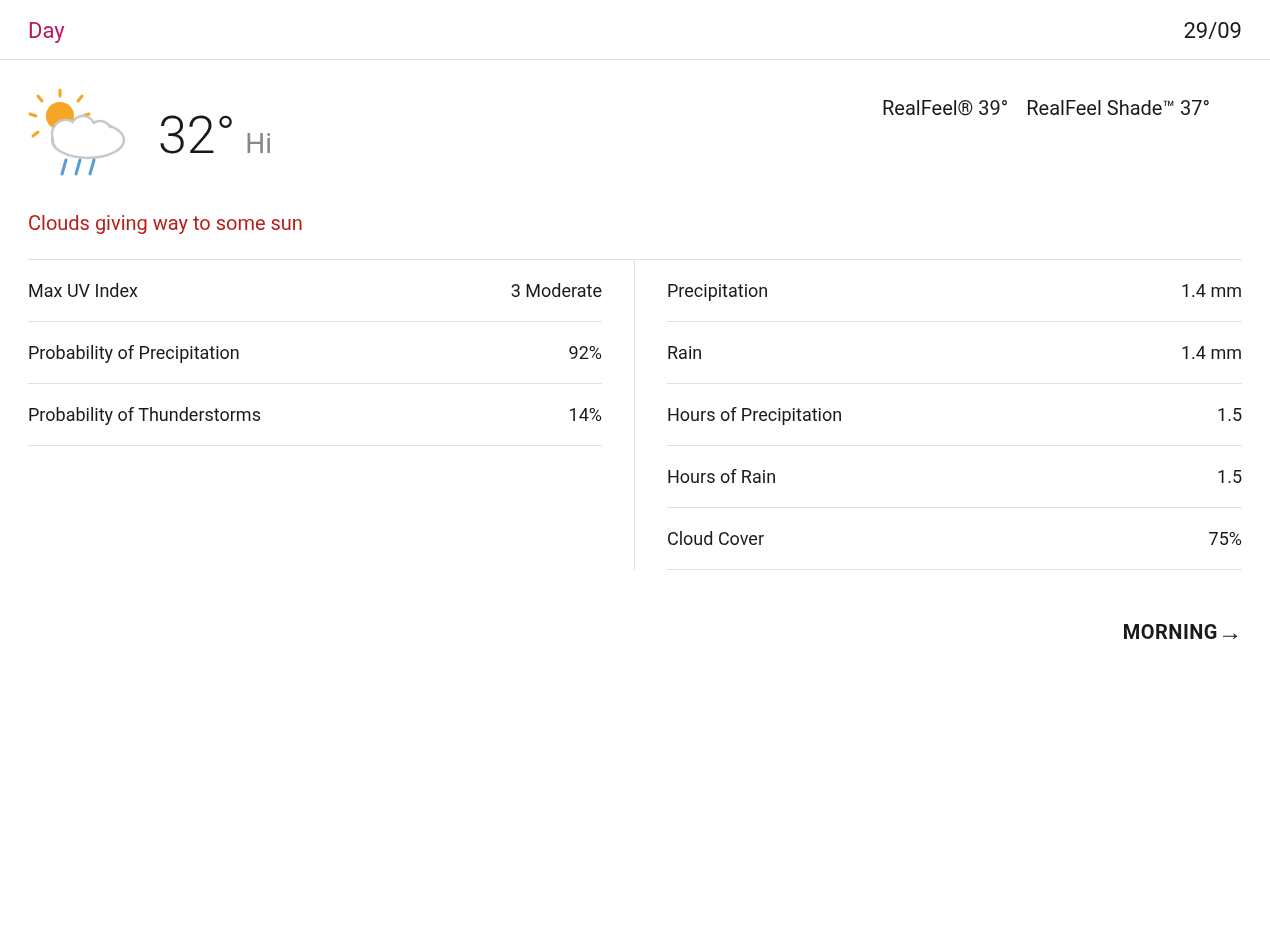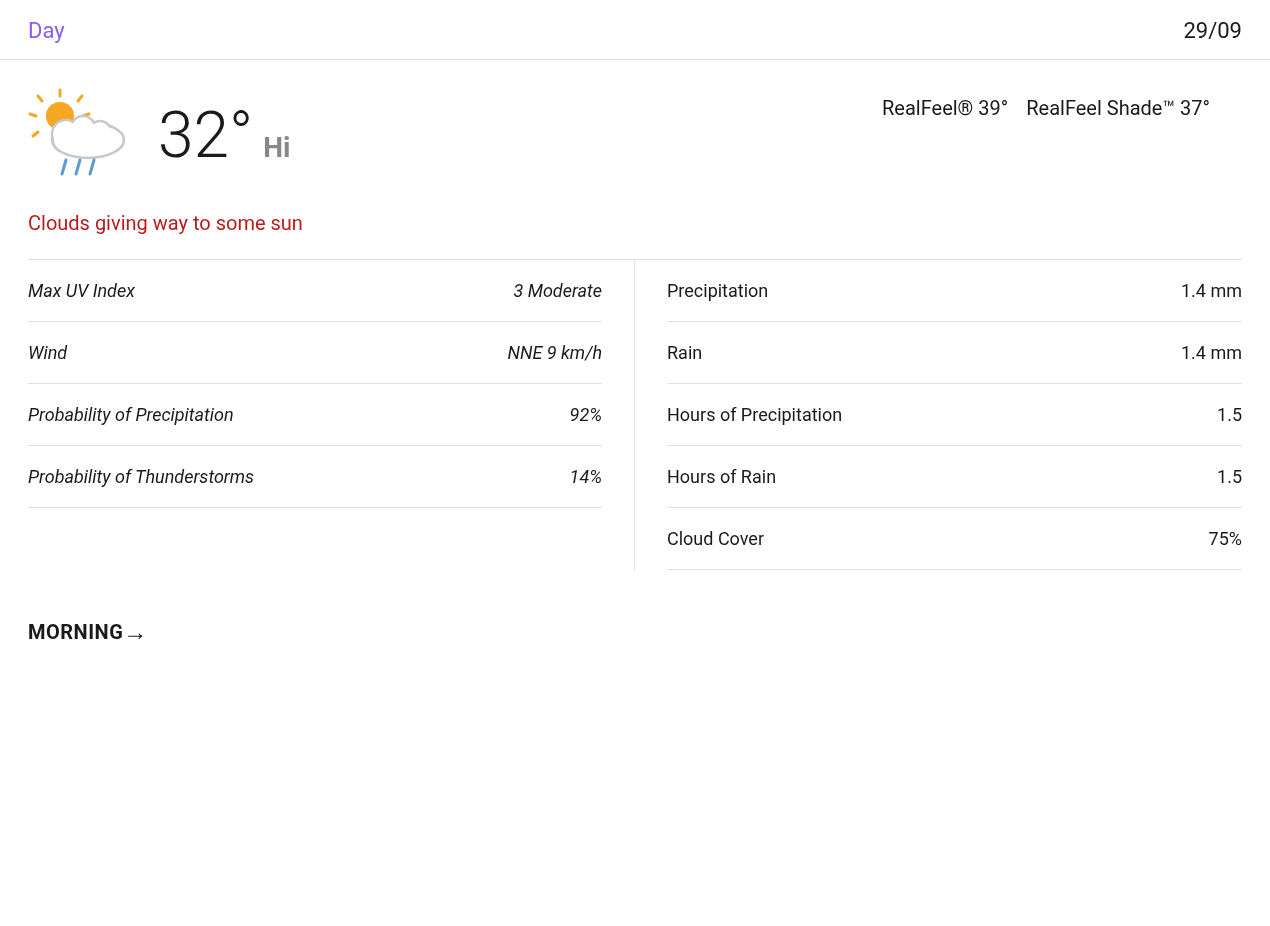--- a/index.html
+++ b/index.html
@@ -15,21 +15,21 @@
       display: flex;
       justify-content: space-between;
       align-items: center;
       padding: 18px 28px 16px 28px;
       border-bottom: 1.5px solid #e0e0e0;
     }
 
     .header-day {
       font-size: 22px;
       font-weight: 400;
-      color: #8b5cf6;
+      color: #be185d;
     }
 
     .header-date {
       font-size: 22px;
       font-weight: 400;
       color: #1a1a1a;
     }
 
     .main-content {
       padding: 28px 28px 0 28px;
@@ -48,29 +48,29 @@
       gap: 20px;
     }
 
     .temp-block {
       display: flex;
       align-items: baseline;
       gap: 10px;
     }
 
     .temp-value {
-      font-size: 64px;
+      font-size: 52px;
       font-weight: 300;
       line-height: 1;
       color: #1a1a1a;
     }
 
     .temp-label {
       font-size: 28px;
-      font-weight: 700;
+      font-weight: 400;
       color: #888;
     }
 
     .weather-right {
       display: flex;
       gap: 18px;
       padding-top: 8px;
       min-width: 360px;
     }
 
@@ -88,21 +88,20 @@
     .stats-grid {
       display: grid;
       grid-template-columns: 1fr 1fr;
       gap: 0;
       border-top: 1px solid #e0e0e0;
     }
 
     .stats-left {
       border-right: 1px solid #e0e0e0;
       padding-right: 32px;
-      font-style: italic;
     }
 
     .stats-right {
       padding-left: 32px;
     }
 
     .stat-row {
       display: flex;
       justify-content: space-between;
       align-items: center;
@@ -121,21 +120,21 @@
     }
 
     .stat-value {
       font-size: 18px;
       color: #1a1a1a;
       font-weight: 400;
     }
 
     .footer-bar {
       display: flex;
-      justify-content: flex-start;
+      justify-content: flex-end;
       align-items: center;
       padding: 28px 28px;
       margin-top: 20px;
     }
 
     .morning-label {
       font-size: 20px;
       font-weight: 700;
       color: #1a1a1a;
       letter-spacing: 0.5px;
@@ -207,24 +206,20 @@
   <div class="description">Clouds giving way to some sun</div>
 
   <div class="stats-grid">
 
     <div class="stats-left">
       <div class="stat-row">
         <span class="stat-label">Max UV Index</span>
         <span class="stat-value">3 Moderate</span>
       </div>
       <div class="stat-row">
-        <span class="stat-label">Wind</span>
-        <span class="stat-value">NNE 9 km/h</span>
-      </div>
-      <div class="stat-row">
         <span class="stat-label">Probability of Precipitation</span>
         <span class="stat-value">92%</span>
       </div>
       <div class="stat-row">
         <span class="stat-label">Probability of Thunderstorms</span>
         <span class="stat-value">14%</span>
       </div>
     </div>
 
     <div class="stats-right">

